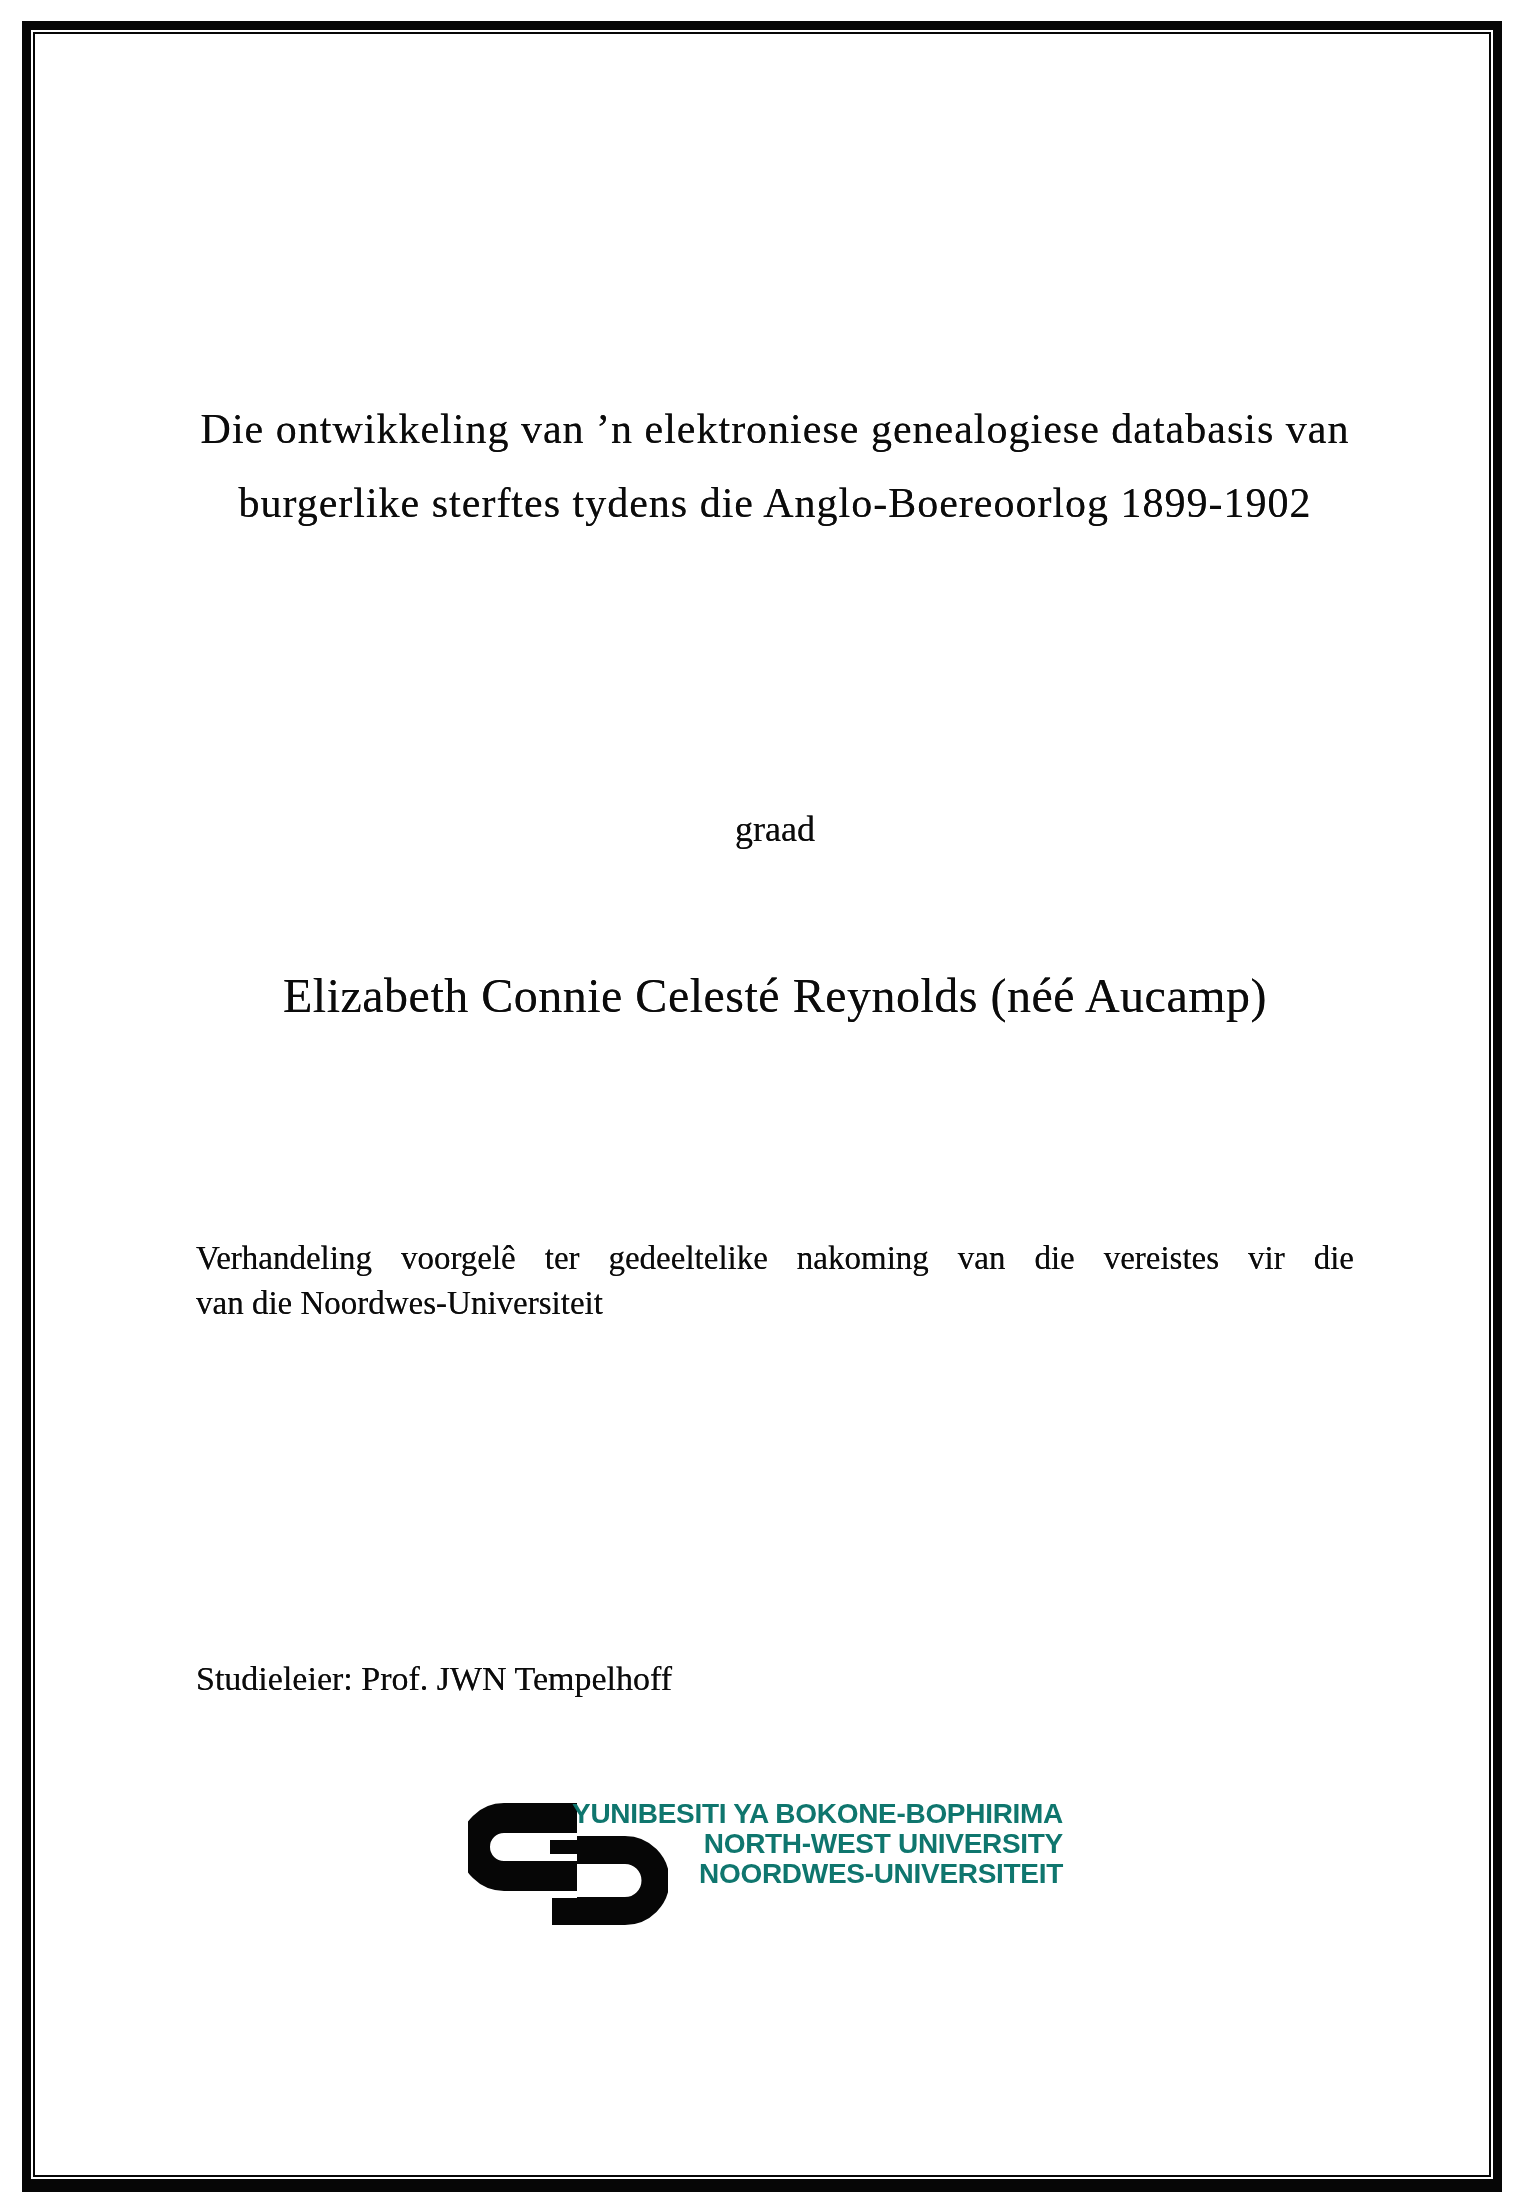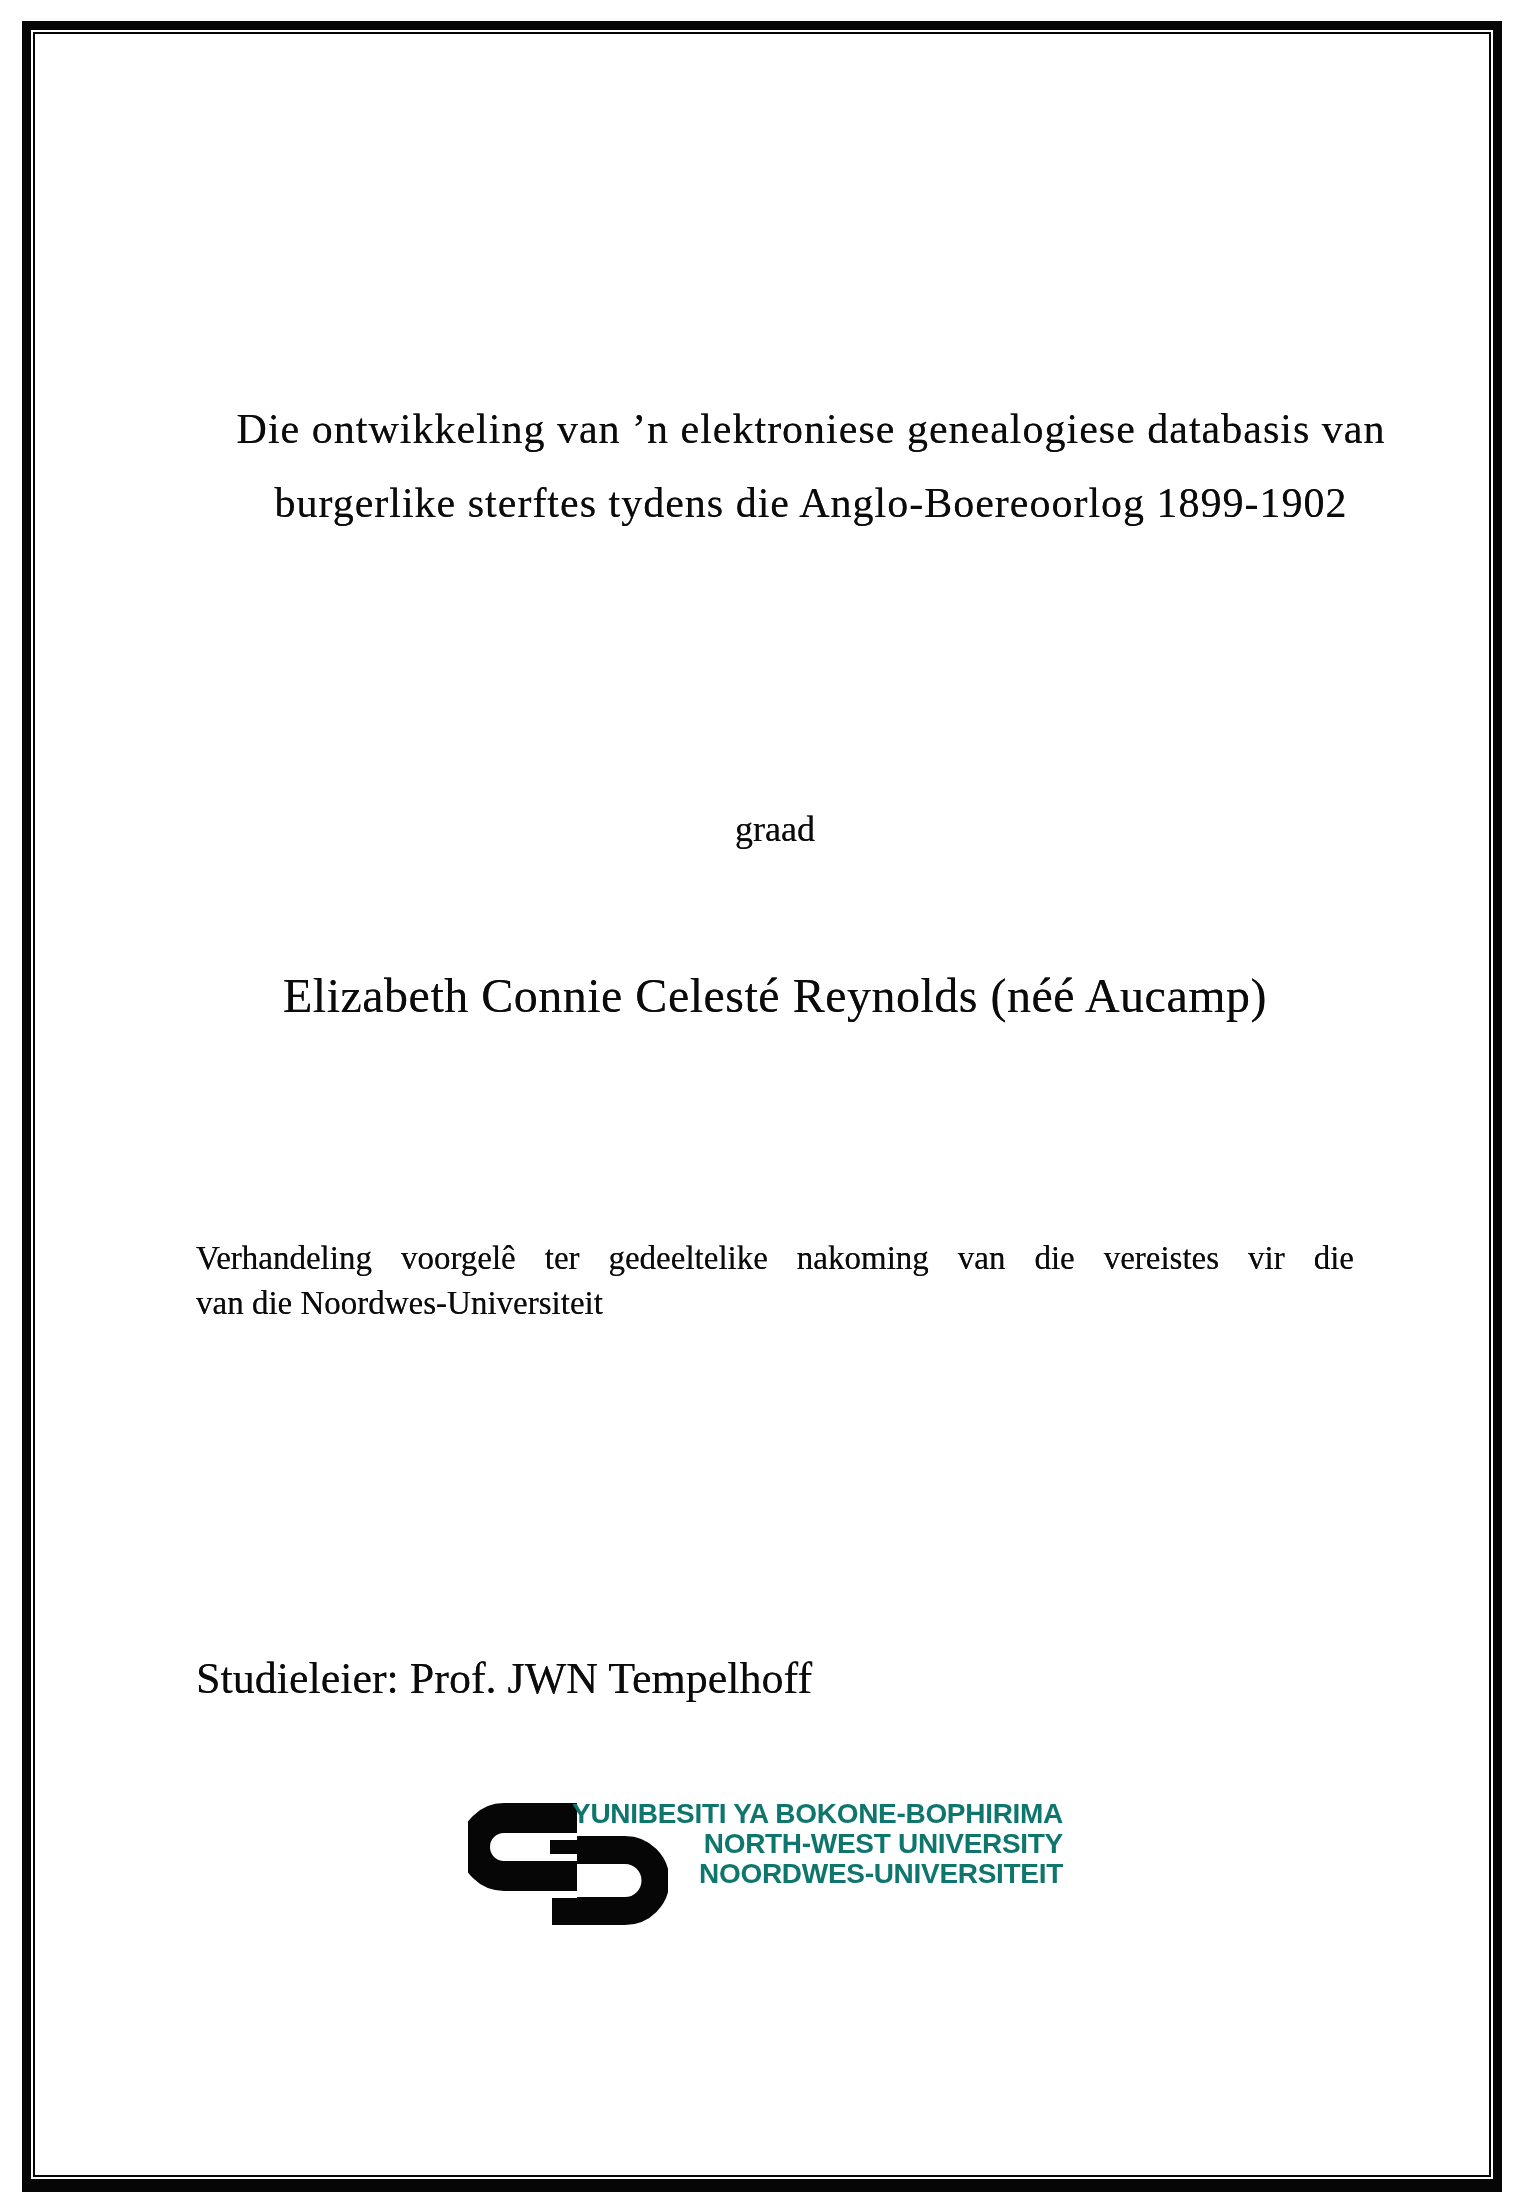--- a/index.html
+++ b/index.html
@@ -37,21 +37,20 @@
 
   .title {
     position: absolute;
     top: 392px; left: 50%;
     width: max-content;
     transform: translateX(-50%);
     text-align: center;
     font-size: 42px;
     line-height: 74px;
     letter-spacing: 1px;
-    margin-left: 36px;
   }
   .title div { white-space: nowrap; }
 
   .byline {
     position: absolute;
     top: 808px; left: 50%;
     width: max-content;
     transform: translateX(-50%);
     font-size: 36px;
   }
@@ -74,21 +73,21 @@
   }
   .statement .justify-line {
     text-align: justify;
     text-align-last: justify;
   }
   .italic { font-style: italic; }
 
   .supervisor-block {
     position: absolute;
     top: 1654px; left: 0;
-    font-size: 44px;
+    font-size: 34px;
     line-height: 49px;
   }
 
   .logo-mark {
     position: absolute;
     left: 272px; top: 1795px;
     width: 200px; height: 140px;
   }
 
   .logo-text {

